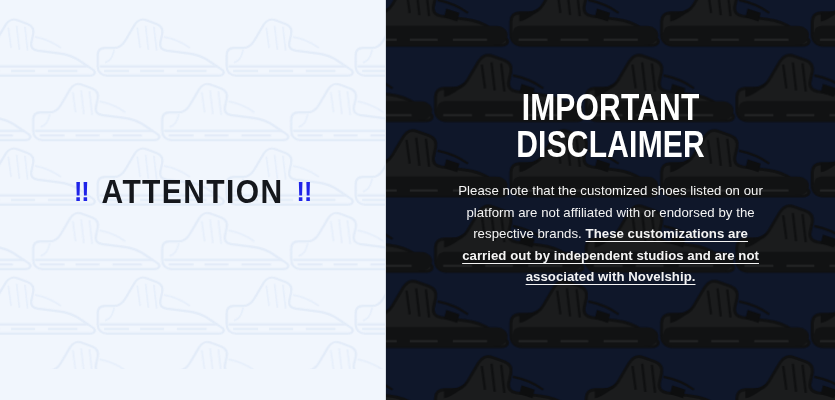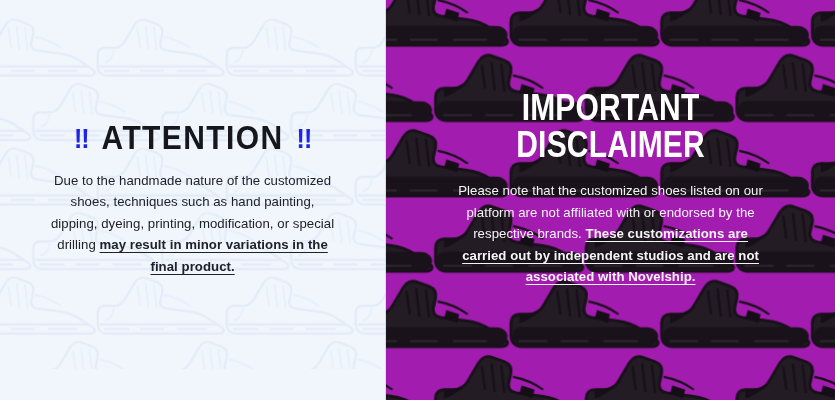--- a/index.html
+++ b/index.html
@@ -93,21 +93,21 @@
 
   .light-body .stress {
     font-weight:bold;
     text-decoration:underline;
     text-underline-offset:2.5px;
   }
 
   
   .panel-right {
     width:486px;
-    background:#a21caf;
+    background:#0f172a;
   }
 
   .panel-right .panel-content { padding:0 42px; }
 
   .disclaimer-title {
     font-family:"Liberation Sans", sans-serif;
     font-weight:bold;
     font-size:30px;
     line-height:1.03;
     letter-spacing:0.2px;
@@ -190,21 +190,20 @@
     </svg>
 
     <div class="panel-content">
 
       <div class="attention-heading">
         <span class="bang">!!</span>
         <span class="attention-title">ATTENTION</span>
         <span class="bang">!!</span>
       </div>
 
-      <p class="light-body"><span>Due to the handmade nature of the customized shoes, techniques such as hand painting, dipping, dyeing, printing, modification, or special drilling </span><span class="stress">may result in minor variations in the final product.</span></p>
 
     </div>
   </section>
 
   <section class="panel panel-right">
 
     <svg class="panel-pattern" viewBox="0 0 417 400" preserveAspectRatio="xMidYMid slice" aria-hidden="true">
       <defs>
         <g id="sneaker-dk">
           <path d="M6 52 C6 47 9 44 14 44 L24 44 C30 44 33 41 36 36 L46 19

